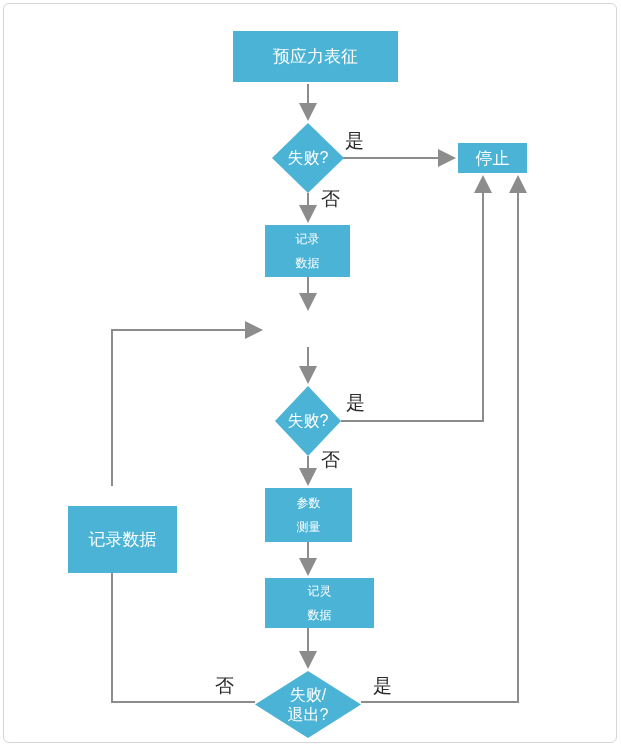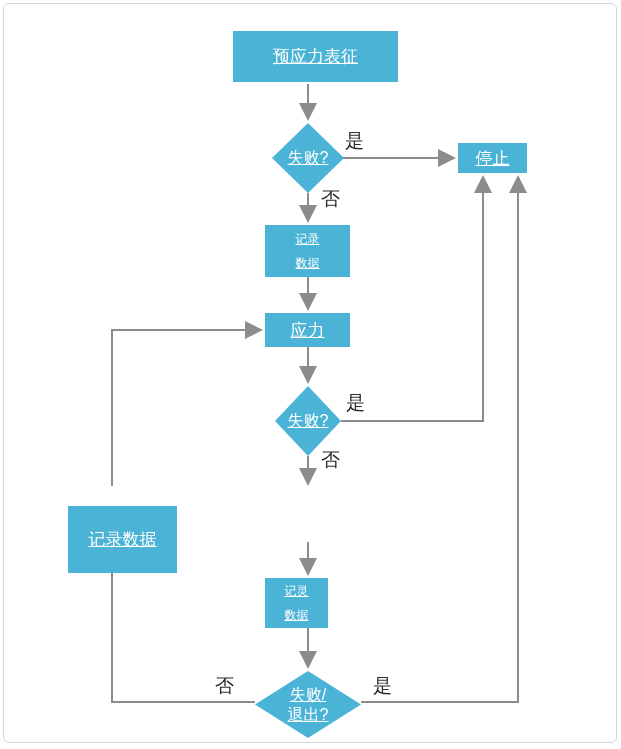--- a/index.html
+++ b/index.html
@@ -30,21 +30,20 @@
   .node {
     position: absolute;
     background: #4ab3d6;
     color: #ffffff;
     display: flex;
     flex-direction: column;
     align-items: center;
     justify-content: center;
     text-align: center;
     box-sizing: border-box;
-    text-decoration: underline;
   }
   .rect { font-size: 17px; }
   .rect.two-line { font-size: 12px; line-height: 24px; }
   .diamond {
     clip-path: polygon(50% 0, 100% 50%, 50% 100%, 0 50%);
     font-size: 16px;
     line-height: 20px;
   }
   .node span { display: block; }
   .edge-label {
@@ -89,30 +88,31 @@
 
   <div class="node diamond" style="left:272px; top:123px; width:72px; height:70px;">
     <span>失败?</span>
   </div>
 
   <div class="node rect two-line" style="left:265px; top:225px; width:85px; height:52px;">
     <span>记录</span>
     <span>数据</span>
   </div>
 
-  <div class="node rect" style="left:265px; top:313px; width:85px; height:34px;">
-    <span>应力</span>
-  </div>
 
   <div class="node diamond" style="left:275px; top:386px; width:66px; height:70px;">
     <span>失败?</span>
   </div>
 
+  <div class="node rect two-line" style="left:265px; top:488px; width:87px; height:54px;">
+    <span>参数</span>
+    <span>测量</span>
+  </div>
 
-  <div class="node rect two-line" style="left:265px; top:578px; width:63px; height:50px;">
+  <div class="node rect two-line" style="left:265px; top:578px; width:109px; height:50px;">
     <span>记灵</span>
     <span>数据</span>
   </div>
 
   <div class="node diamond" style="left:255px; top:671px; width:106px; height:67px;">
     <span>失败/</span>
     <span>退出?</span>
   </div>
 
   <div class="node rect" style="left:458px; top:143px; width:69px; height:30px;">

